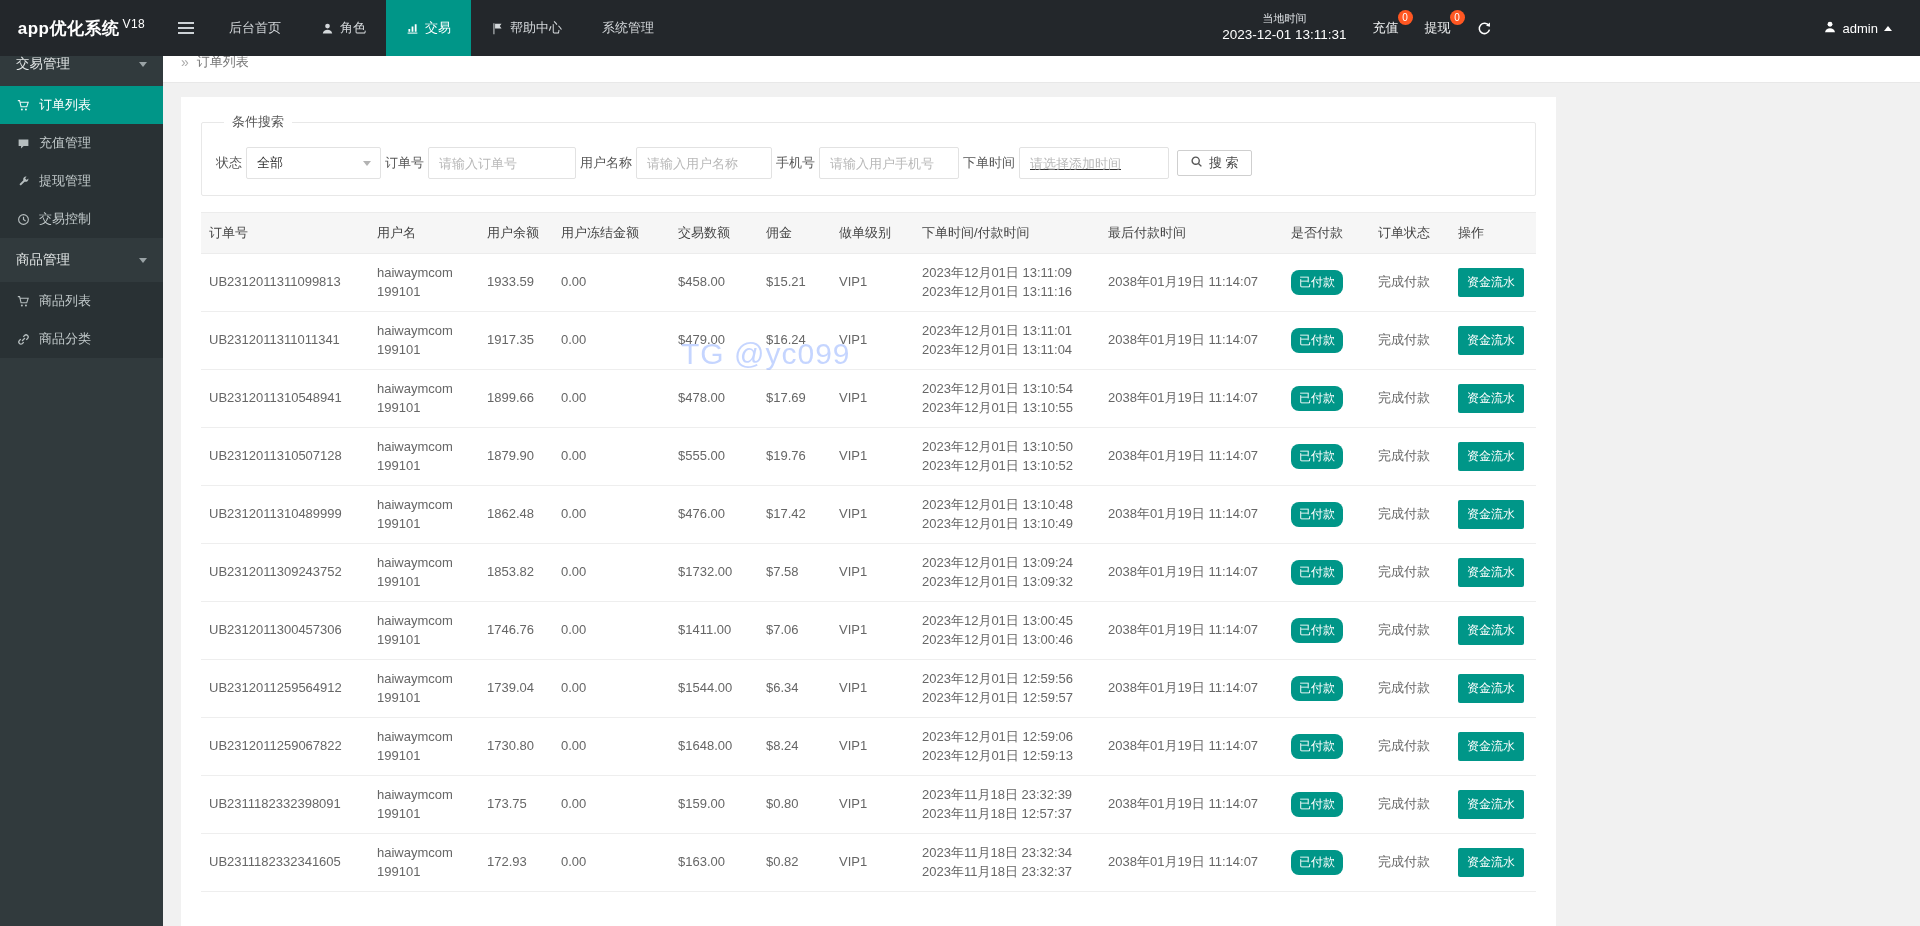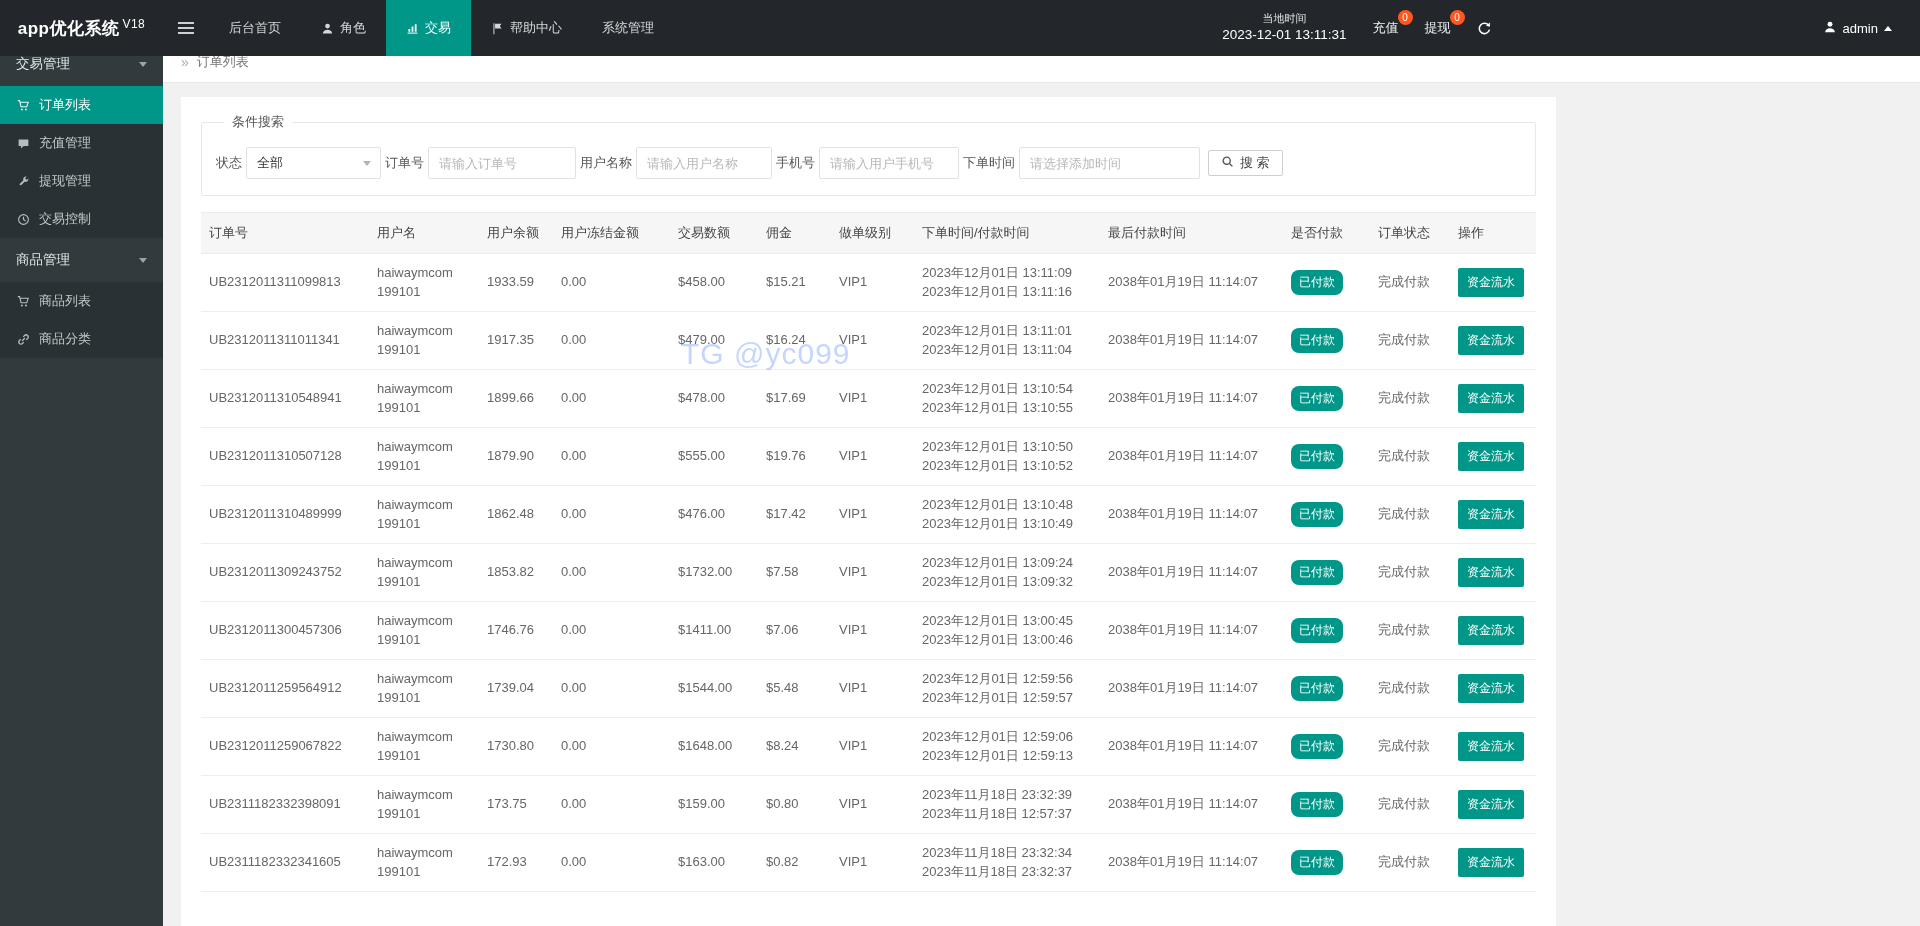--- a/index.html
+++ b/index.html
@@ -84,21 +84,21 @@
   fieldset.search { border: 1px solid #e8e8e8; border-radius: 2px; padding: 8px 14px 16px; }
   legend { padding: 0 8px; margin-left: 8px; color: #555; font-size: 13px; }
   .form-row { display: flex; align-items: center; gap: 4px; margin-top: 8px; }
   .f-label { color: #565656; white-space: nowrap; }
   .f-input {
     height: 32px; border: 1px solid #e2e2e2; border-radius: 2px;
     padding: 0 10px; font-size: 13px; color: #333; outline: none;
     font-family: "Liberation Sans", "DejaVu Sans", sans-serif;
   }
   .f-input::placeholder { color: #b8b8b8; }
-  .w-order { width: 148px; } .w-user { width: 136px; } .w-phone { width: 140px; } .w-time { width: 181px; }
+  .w-order { width: 148px; } .w-user { width: 136px; } .w-phone { width: 140px; } .w-time { width: 150px; text-decoration: underline; }
   .select {
     width: 135px; height: 32px; border: 1px solid #e2e2e2; border-radius: 2px;
     display: flex; align-items: center; padding: 0 24px 0 10px; color: #333;
     position: relative; cursor: pointer; background: #fff;
   }
   .caret-down {
     position: absolute; right: 9px; width: 0; height: 0;
     border-left: 4px solid transparent; border-right: 4px solid transparent;
     border-top: 5px solid #b3b3b3;
   }
@@ -520,21 +520,21 @@
   </tr>
             <tr>
     <td>UB2312011259564912</td>
     <td>
       <div>haiwaymcom</div>
       <div>199101</div>
     </td>
     <td>1739.04</td>
     <td>0.00</td>
     <td>$1544.00</td>
-    <td>$5.48</td>
+    <td>$6.34</td>
     <td>VIP1</td>
     <td>
       <div>2023年12月01日 12:59:56</div>
       <div>2023年12月01日 12:59:57</div>
     </td>
     <td>2038年01月19日 11:14:07</td>
     <td>
       <span class="badge-paid">已付款</span>
     </td>
     <td>完成付款</td>

